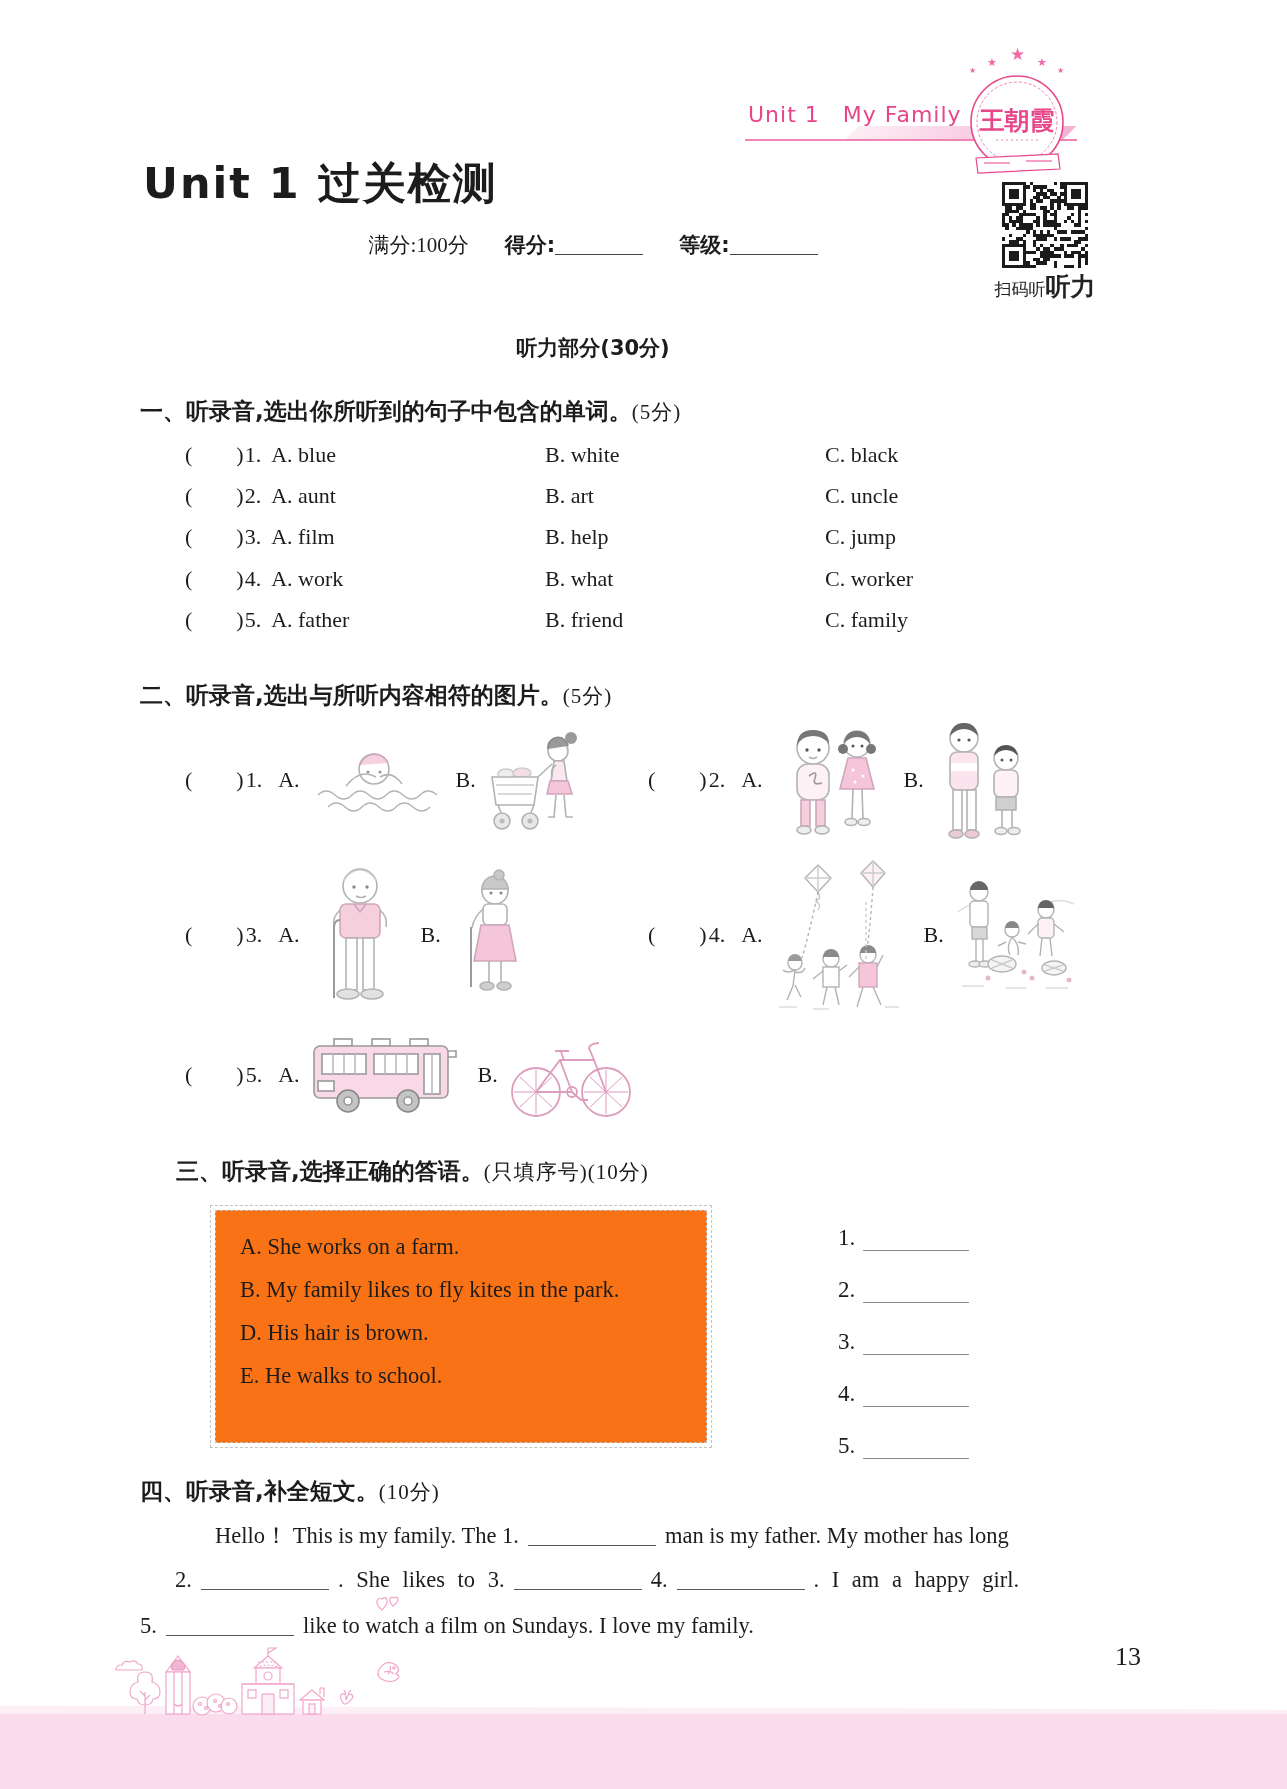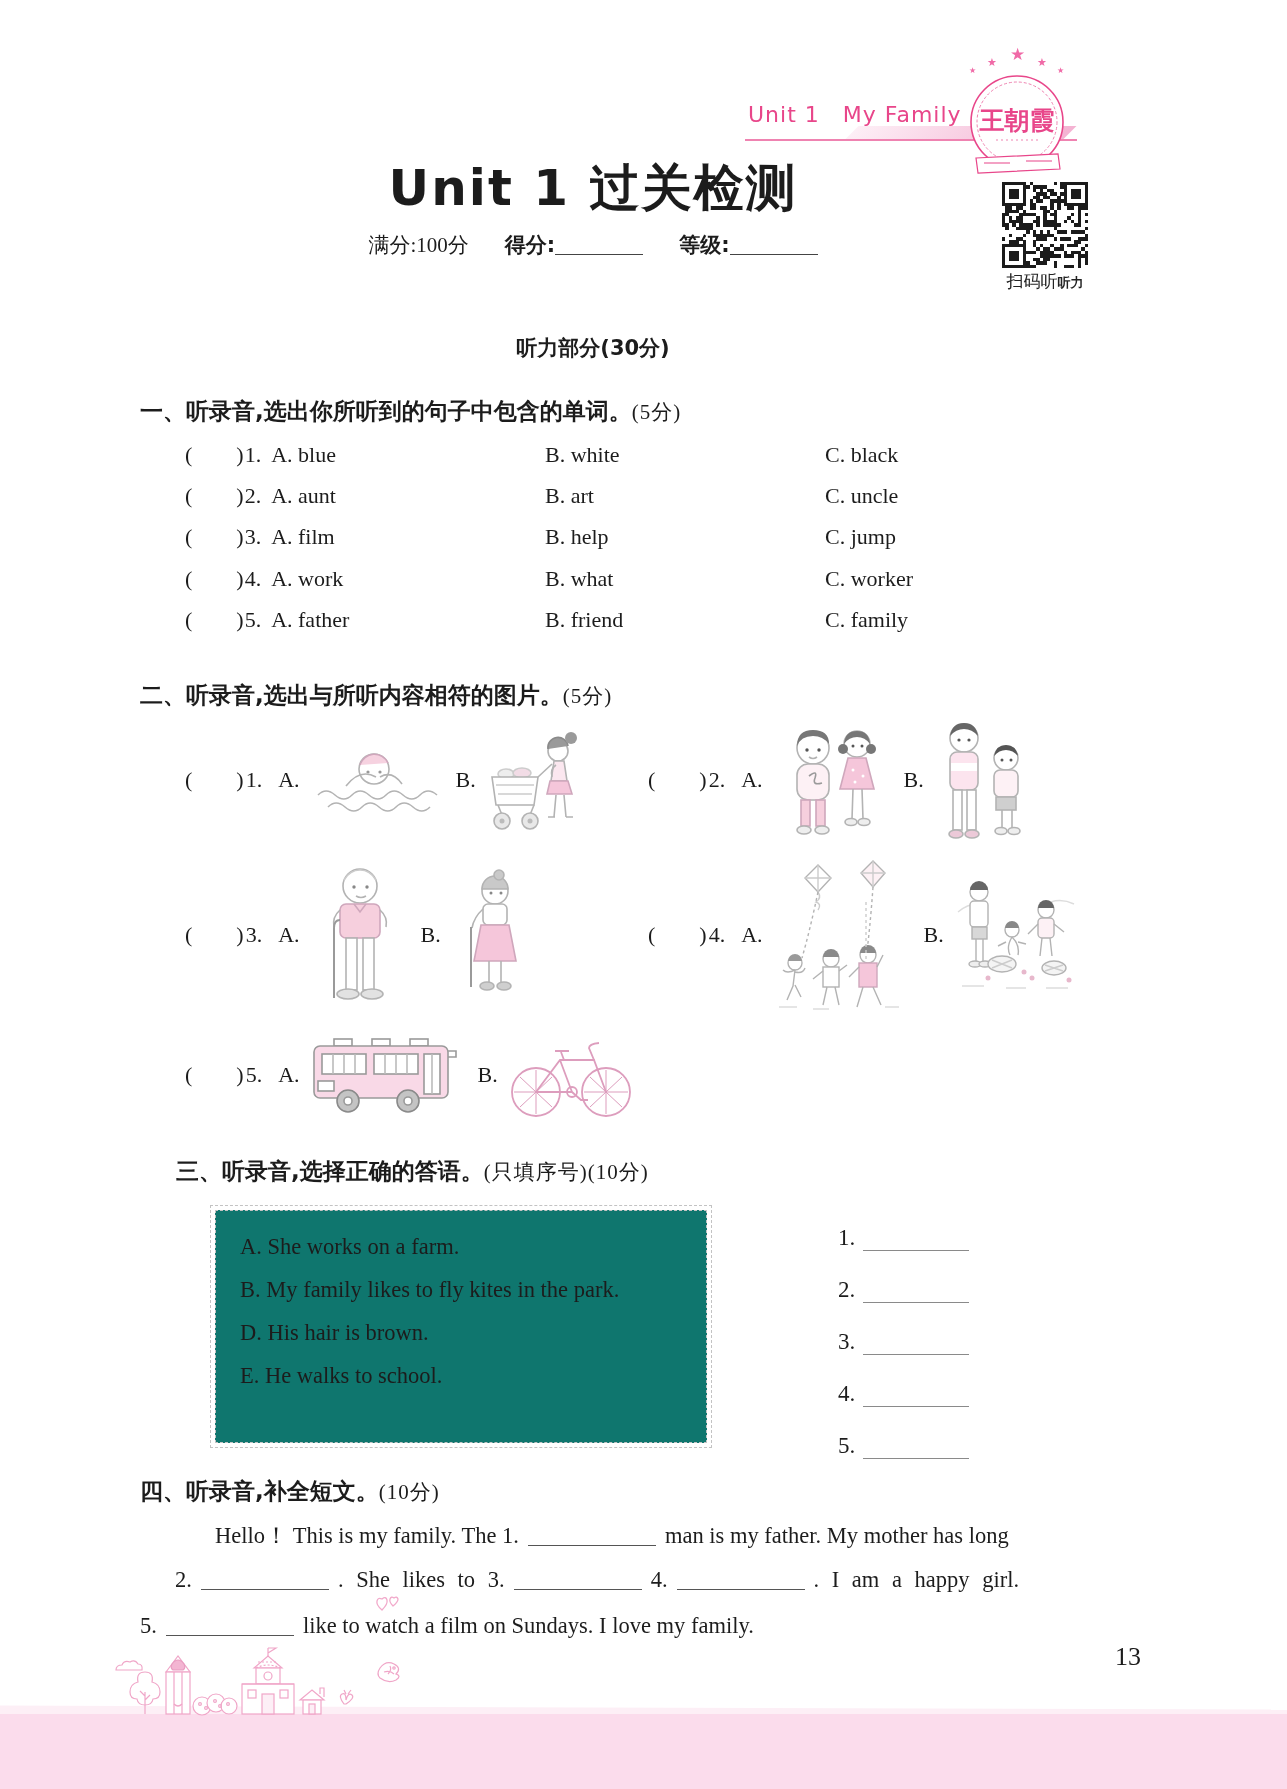--- a/index.html
+++ b/index.html
@@ -11,23 +11,23 @@
   
   .hdr-title{left:748px;top:100px;font-family:"DejaVu Sans","Liberation Sans",sans-serif;
              font-size:22px;color:#e8468a;letter-spacing:1px;}
   .hdr-line{left:745px;top:139px;width:332px;height:2px;background:#ef83b1;}
   .hdr-swoosh{left:852px;top:126px;width:218px;height:13px;transform:skewX(-45deg);
               background:linear-gradient(90deg,#fdeff6,#f4b2d2);}
   .stamp{left:938px;top:42px;}
   .qr{left:1002px;top:182px;background:#fff;}
   .qr-cap{left:980px;top:270px;width:130px;text-align:center;font-size:17px;
           font-family:"DejaVu Sans","Liberation Sans",sans-serif;color:#222;}
-  .qr-cap b{font-size:13px;}
+  .qr-cap b{font-size:25px;}
   
-  .title{left:143px;top:155px;width:900px;text-align:center;font-size:50px;letter-spacing:2px;}
+  .title{left:143px;top:155px;width:900px;text-align:left;font-size:43px;letter-spacing:2px;}
   .score-row{left:143px;top:231px;width:900px;display:flex;justify-content:center;gap:36px;
              font-size:21px;align-items:flex-end;}
   .score-row .cnb{font-size:21px;}
   .blank{display:inline-block;border-bottom:1.5px solid #444;height:1em;vertical-align:-3px;}
   .w88{width:88px;}
   .part-hdr{left:143px;top:334px;width:900px;text-align:center;font-size:21px;}
   
   .sec-hdr{left:140px;font-size:23px;}
   .sec-hdr .pts,.sec-hdr .note{font-family:"Liberation Serif","DejaVu Serif",serif;
         font-weight:400;font-size:21px;letter-spacing:1px;}
@@ -36,21 +36,21 @@
   .s1-row{height:41.3px;display:grid;grid-template-columns:360px 280px auto;align-items:center;
           font-size:22px;}
   .s1-row .num{margin-left:1px;}
   .s1-row .opt{margin-left:10px;}
   .pic-item{position:absolute;display:flex;align-items:center;font-size:22px;}
   .pic-item .lab{margin:0 10px 0 16px;}
   .pic-item .numlab{margin-left:2px;}
   .sketch{display:block;}
   
   .ans-box{left:215px;top:1210px;width:492px;height:233px;border:1.5px dashed #c3c3c3;
-           outline:1.5px dashed #c3c3c3;outline-offset:4px;background:#0f766e;
+           outline:1.5px dashed #c3c3c3;outline-offset:4px;background:#f97316;
            padding:14px 10px 0 24px;box-sizing:border-box;}
   .ans-box .opt-line{font-size:22.5px;line-height:43px;}
   .num-blanks{left:838px;top:1212px;}
   .nb-row{height:52px;font-size:23px;display:flex;align-items:center;}
   .nb-line{display:inline-block;width:106px;border-bottom:1px solid #8a8a8a;height:1.1em;
            margin-left:8px;vertical-align:baseline;}
   
   .p-line{font-size:22.5px;white-space:nowrap;}
   .p-blank{display:inline-block;width:128px;border-bottom:1.5px solid #555;height:1em;
            vertical-align:-3px;margin:0 9px;}

